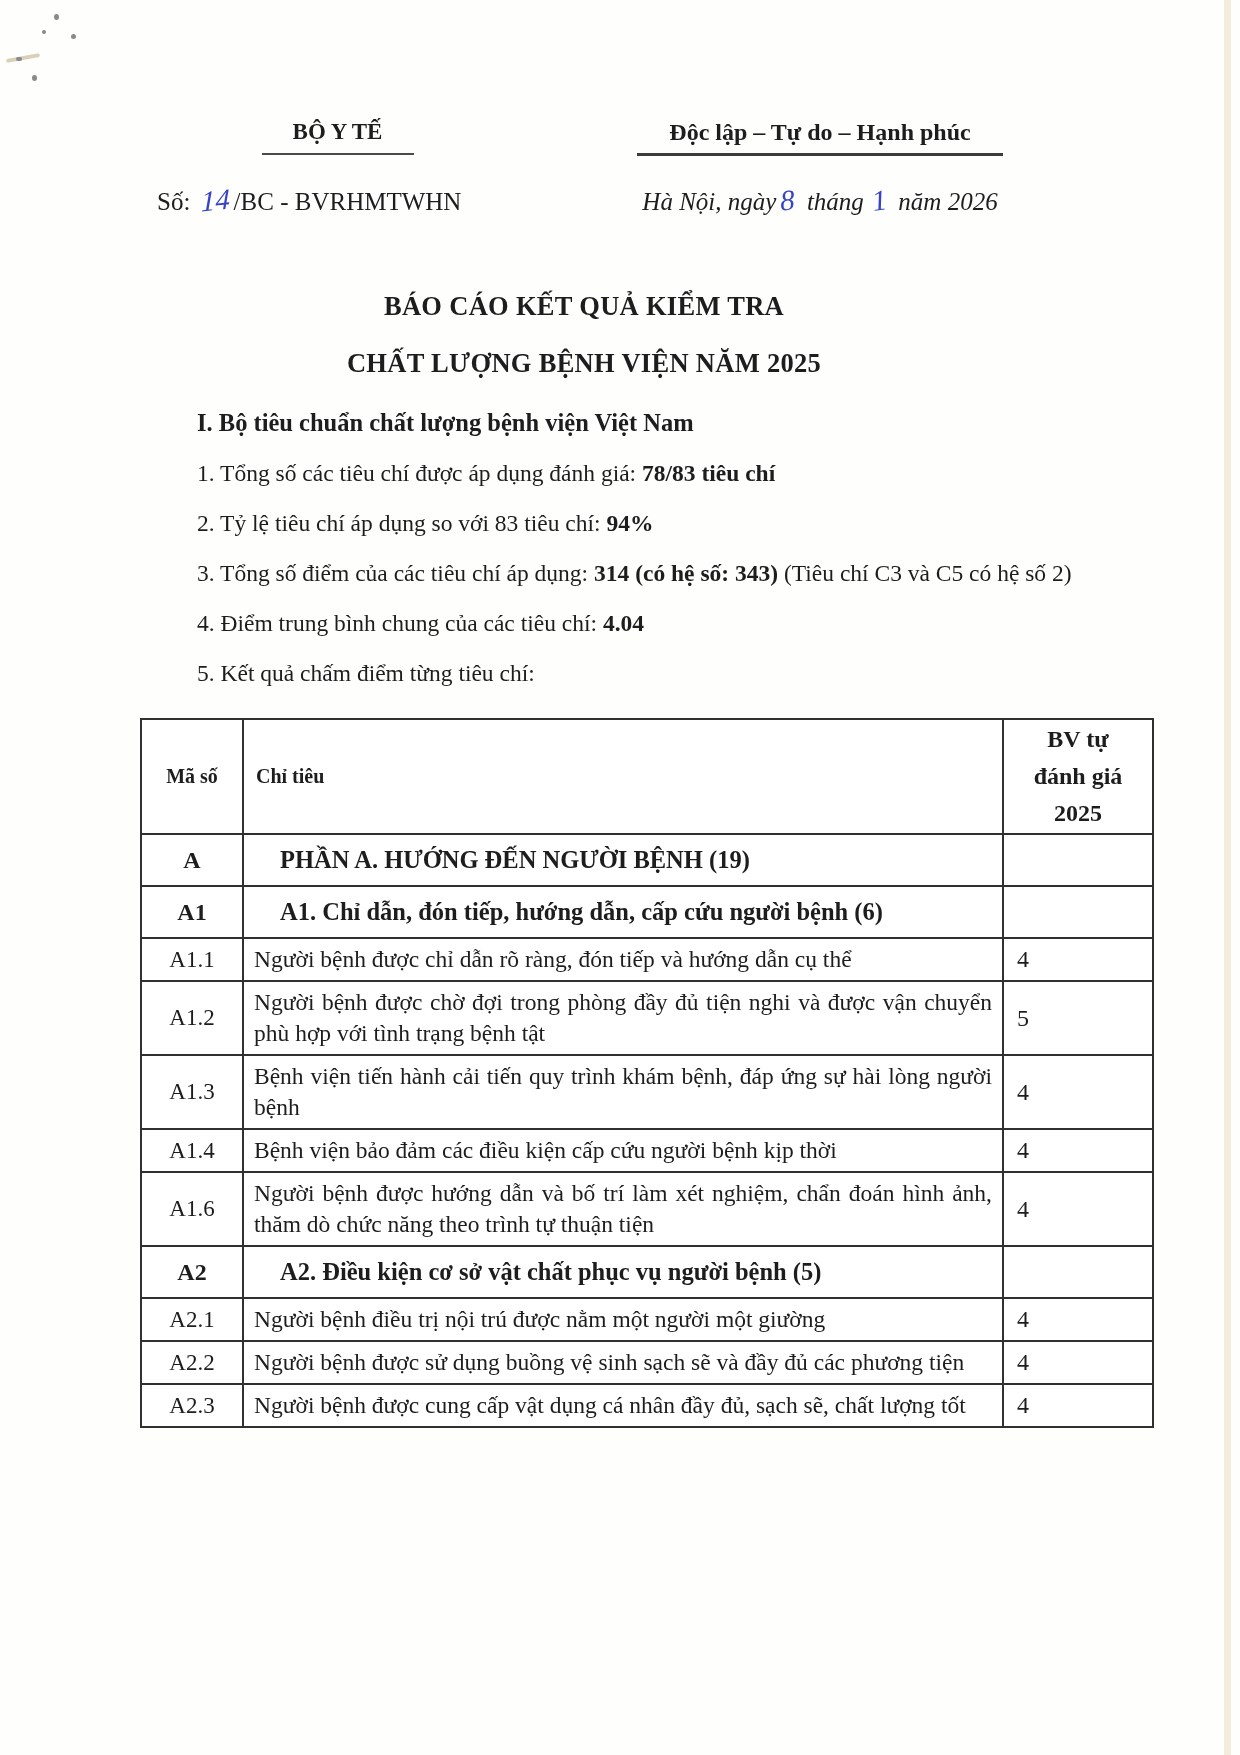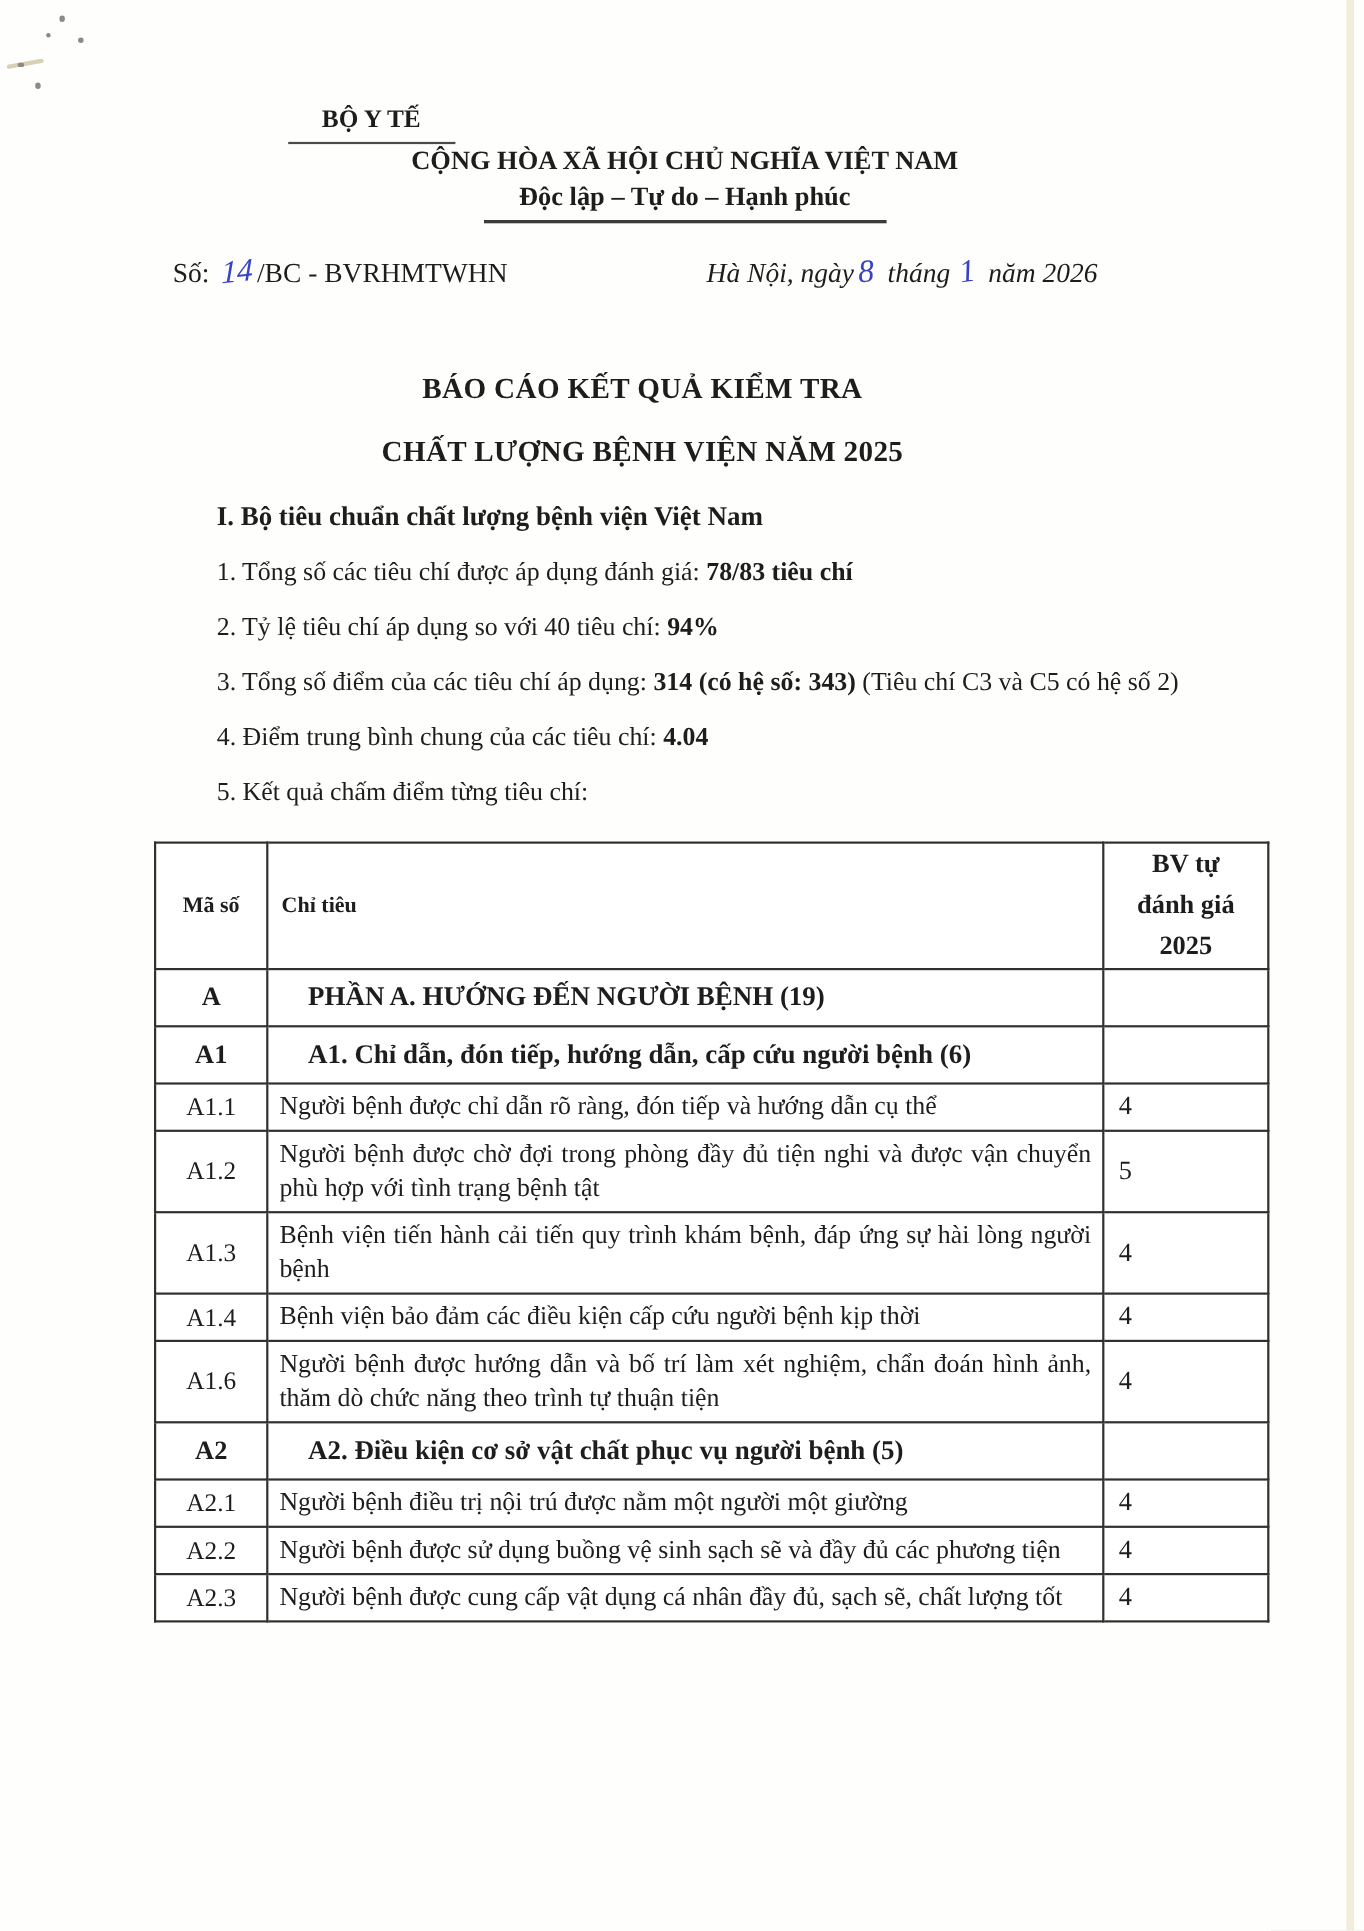--- a/index.html
+++ b/index.html
@@ -11,21 +11,21 @@
     font-family:"Liberation Serif","DejaVu Serif",serif;
     color:#1d1d1d;
     overflow:hidden;
   }
   
   .speck{position:absolute;background:#8a8a8a;border-radius:50%;}
   .squiggle{position:absolute;background:#d8d1b6;transform:rotate(-10deg);border-radius:2px;}
   .page-edge{position:absolute;top:0;bottom:0;right:9px;width:7px;background:#f2edda;}
 
   
-  .header-row{display:flex;padding-top:92px;margin-left:140px;width:965px;flex-direction:column;}
+  .header-row{display:flex;padding-top:116px;margin-left:140px;width:965px;}
   .org-block{width:395px;text-align:center;}
   .org-line{font-size:23px;font-weight:bold;line-height:32px;}
   .org-underline{width:152px;border-top:2px solid #4a4a4a;margin:5px auto 0;}
   .national-block{flex:1;text-align:center;}
   .nat-line{font-size:24px;font-weight:bold;line-height:32px;}
   .motto-underline{width:366px;border-top:3px solid #3c3c3c;margin:5px auto 0;}
 
   .meta-row{display:flex;margin-left:140px;width:965px;margin-top:32px;}
   .doc-number{width:395px;font-size:25px;text-align:left;padding-left:17px;box-sizing:border-box;}
   .date-line{flex:1;text-align:center;font-style:italic;font-size:25px;}
@@ -71,40 +71,39 @@
   <div class="squiggle" style="left:6px;top:56px;width:34px;height:4px;"></div>
   <div class="speck" style="left:16px;top:57px;width:6px;height:4px;border-radius:2px;"></div>
   <div class="page-edge"></div>
 
   <div class="header-row">
     <div class="org-block">
       <div class="org-line">BỘ Y TẾ</div>
       <div class="org-underline"></div>
     </div>
     <div class="national-block">
-      <div class="nat-line">CỘNG HÒA XÃ HỘI CHỦ NGHĨA VIỆT NAM</div>
       <div class="nat-line">Độc lập – Tự do – Hạnh phúc</div>
       <div class="motto-underline"></div>
     </div>
   </div>
 
   <div class="meta-row">
     <div class="doc-number"><span>Số: </span><span class="hand hand-num">14</span><span>/BC - BVRHMTWHN</span></div>
     <div class="date-line"><span>Hà Nội, ngày</span><span class="hand hand-day">8</span><span>tháng</span><span class="hand hand-month">1</span><span>năm 2026</span></div>
   </div>
 
   <div class="title-block">
     <div class="title-line">BÁO CÁO KẾT QUẢ KIỂM TRA</div>
     <div class="title-line">CHẤT LƯỢNG BỆNH VIỆN NĂM 2025</div>
   </div>
 
   <div class="body-block">
     <p class="section-heading">I. Bộ tiêu chuẩn chất lượng bệnh viện Việt Nam</p>
     <p class="item"><span>1. Tổng số các tiêu chí được áp dụng đánh giá: </span><b>78/83 tiêu chí</b><span></span></p>
-    <p class="item"><span>2. Tỷ lệ tiêu chí áp dụng so với 40 tiêu chí: </span><b>94%</b><span></span></p>
+    <p class="item"><span>2. Tỷ lệ tiêu chí áp dụng so với 83 tiêu chí: </span><b>94%</b><span></span></p>
     <p class="item"><span>3. Tổng số điểm của các tiêu chí áp dụng: </span><b>314 (có hệ số: 343)</b><span> (Tiêu chí C3 và C5 có hệ số 2)</span></p>
     <p class="item"><span>4. Điểm trung bình chung của các tiêu chí: </span><b>4.04</b><span></span></p>
     <p class="item"><span>5. Kết quả chấm điểm từng tiêu chí:</span><b></b><span></span></p>
   </div>
 
   <table class="criteria-table">
     <colgroup>
       <col class="col-code">
         <col class="col-text">
         <col class="col-score">

